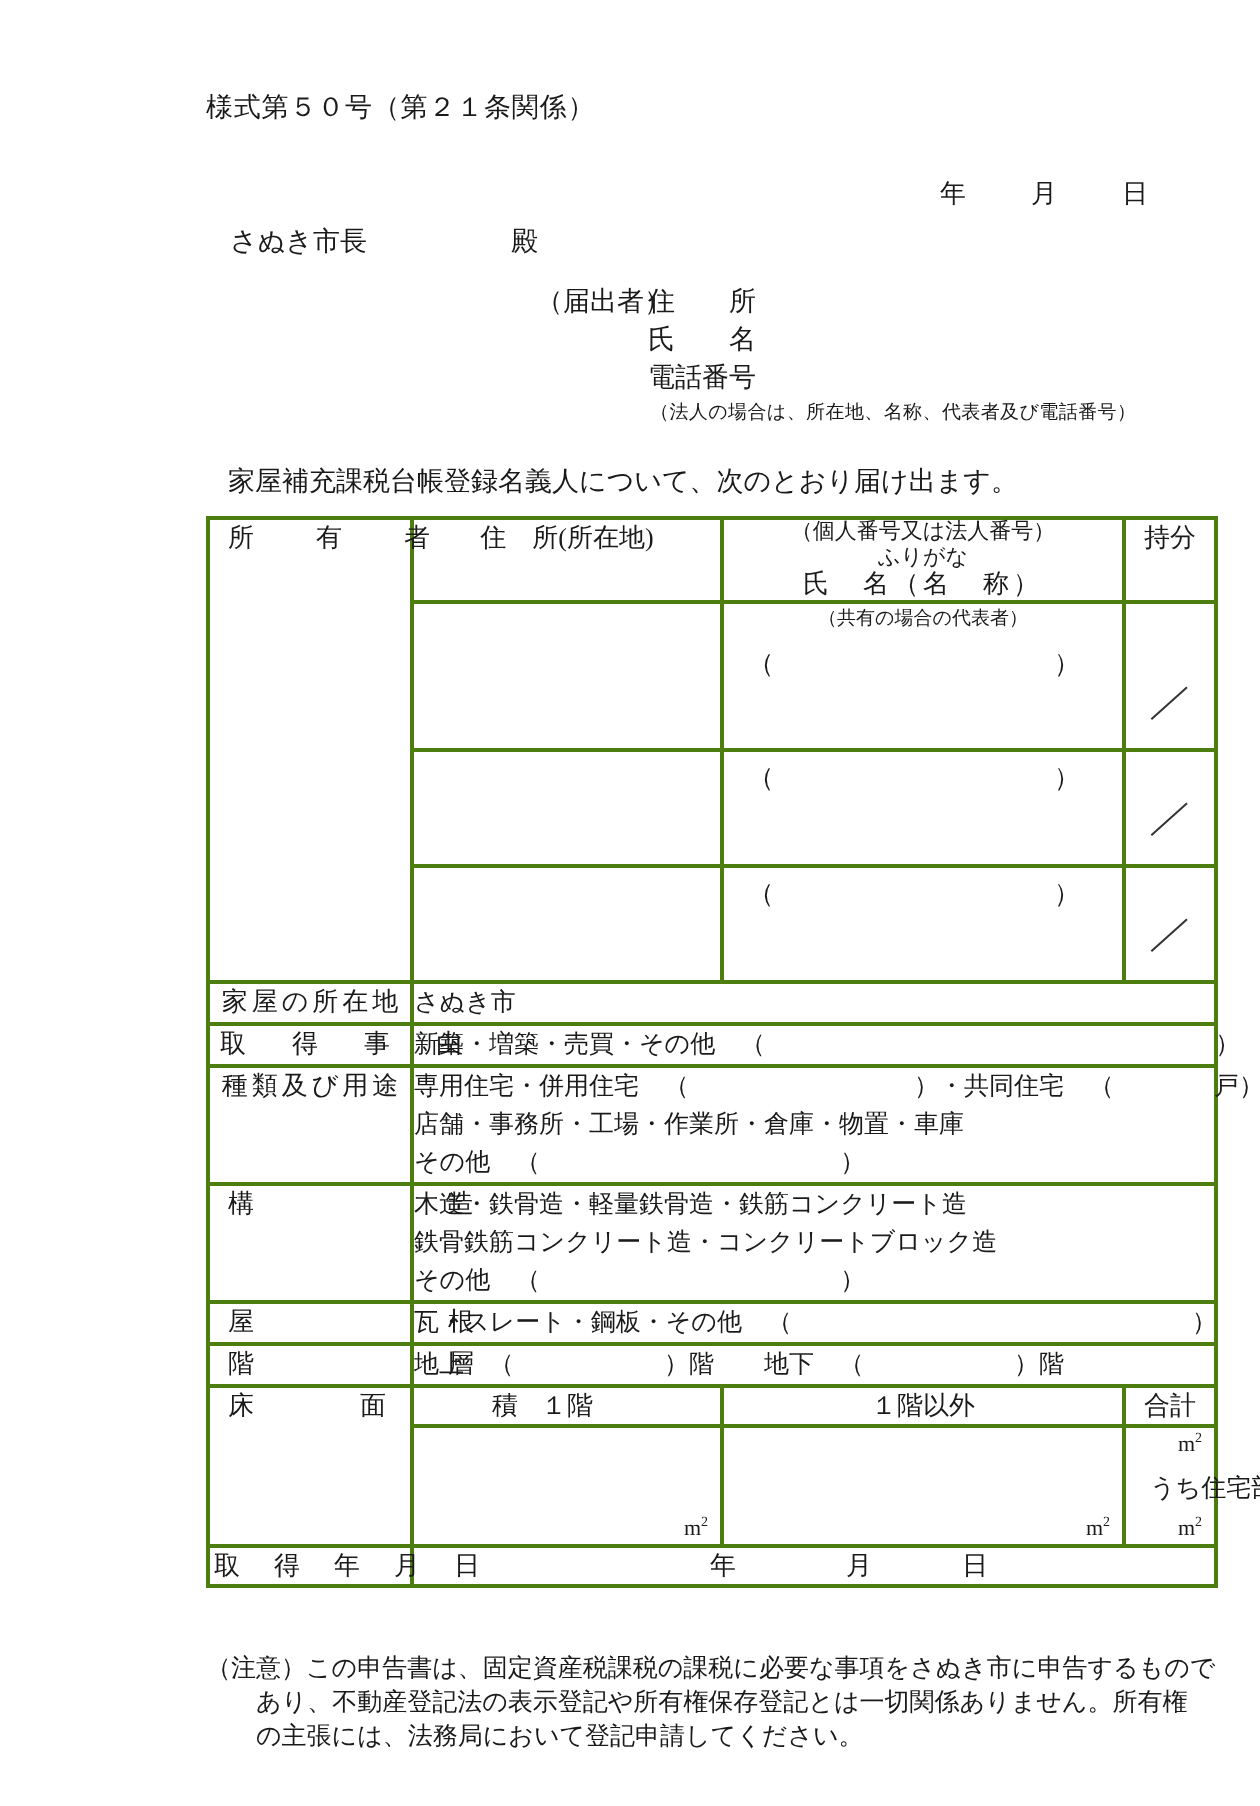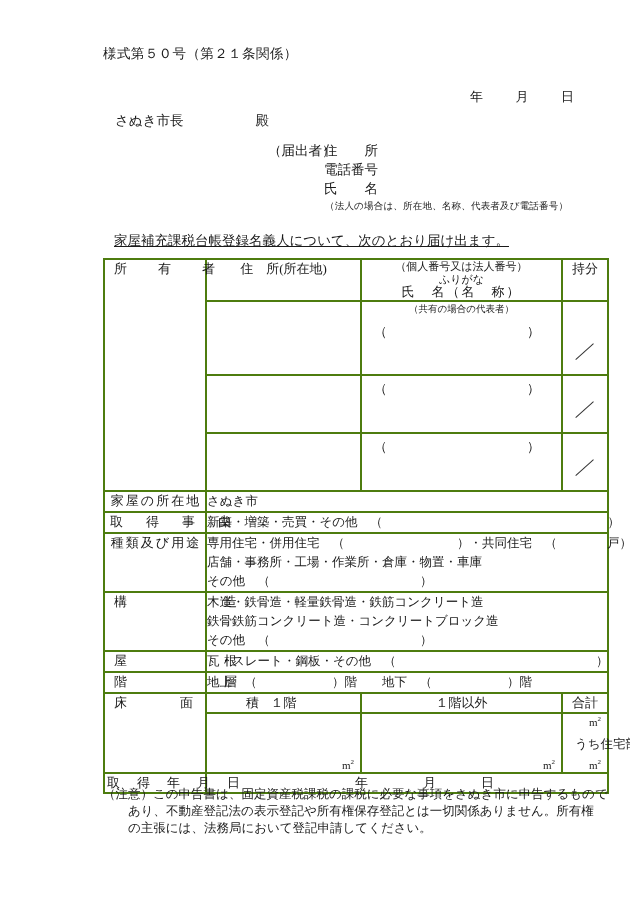--- a/index.html
+++ b/index.html
@@ -78,21 +78,20 @@
     margin-left: 57px;
     white-space: nowrap;
     letter-spacing: 0.2px;
   }
 
   .intro {
     position: absolute;
     left: 74px; top: 232px;
     font-size: 13.5px;
     white-space: nowrap;
-    text-decoration: underline;
   }
 
   
   .tbl {
     position: absolute;
     left: 63px; top: 258px;
     width: 504px;
     border-collapse: collapse;
     table-layout: fixed;
     font-size: 12.5px;
@@ -216,21 +215,21 @@
     display: inline-block;
     font-size: 13px;
   }
   .date-row-cell .s1 { width: 148px; }
   .date-row-cell .s2 { width: 55px; }
   .date-row-cell .s3 { width: 45px; }
 
   
   .footnote {
     position: absolute;
-    left: 63px; top: 786px;
+    left: 63px; top: 826px;
     width: 512px;
     font-size: 12.5px;
     line-height: 17px;
   }
   .footnote .l2, .footnote .l3 { padding-left: 25px; }
   sup { font-size: 7px; vertical-align: super; }
 </style>
 </head>
 <body>
 
@@ -248,24 +247,24 @@
 
   <div class="addressee">
     <span>さぬき市長</span><span class="dono">殿</span>
   </div>
 
   <div class="submitter">
     <div class="row">
       <span class="tag">（届出者）</span><span>住　　所</span>
     </div>
     <div class="row">
-      <span class="tag"></span><span>電話番号</span>
+      <span class="tag"></span><span>氏　　名</span>
     </div>
     <div class="row">
-      <span class="tag"></span><span>氏　　名</span>
+      <span class="tag"></span><span>電話番号</span>
     </div>
     <div class="note">（法人の場合は、所在地、名称、代表者及び電話番号）</div>
   </div>
 
   <div class="intro">家屋補充課税台帳登録名義人について、次のとおり届け出ます。</div>
 
   <table class="tbl">
     <colgroup>
       <col style="width:102px">
       <col style="width:155px">

